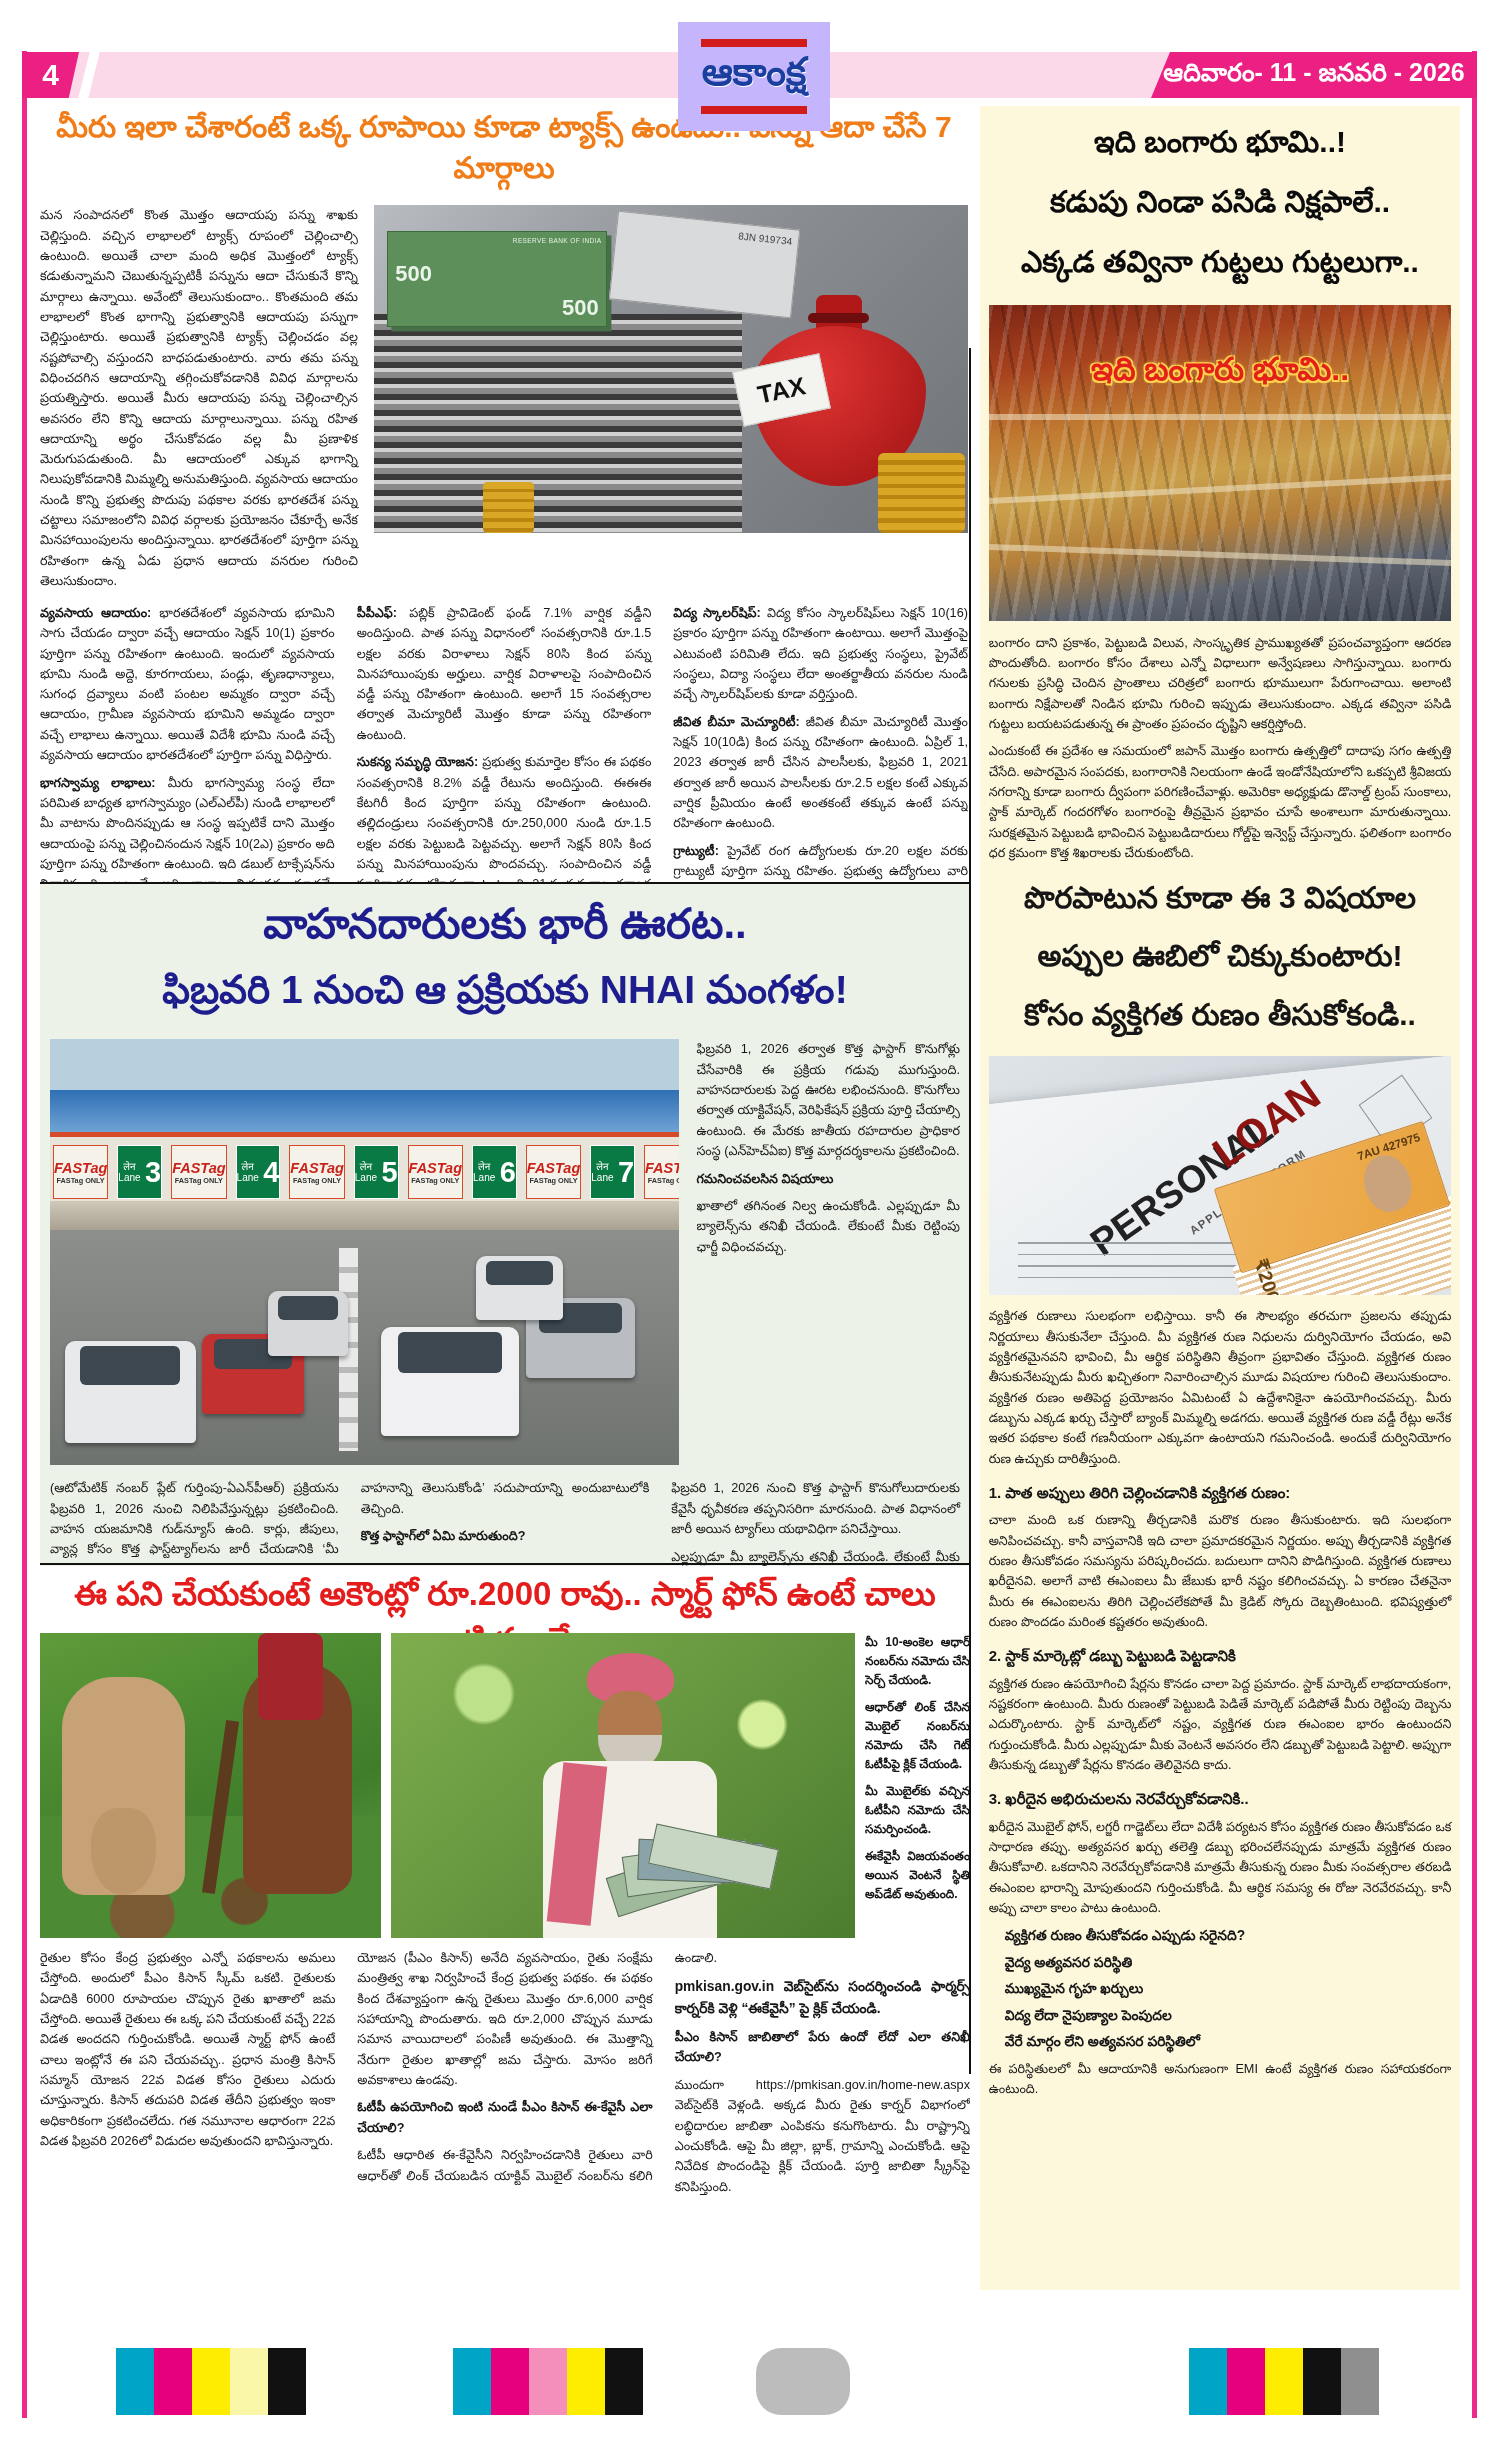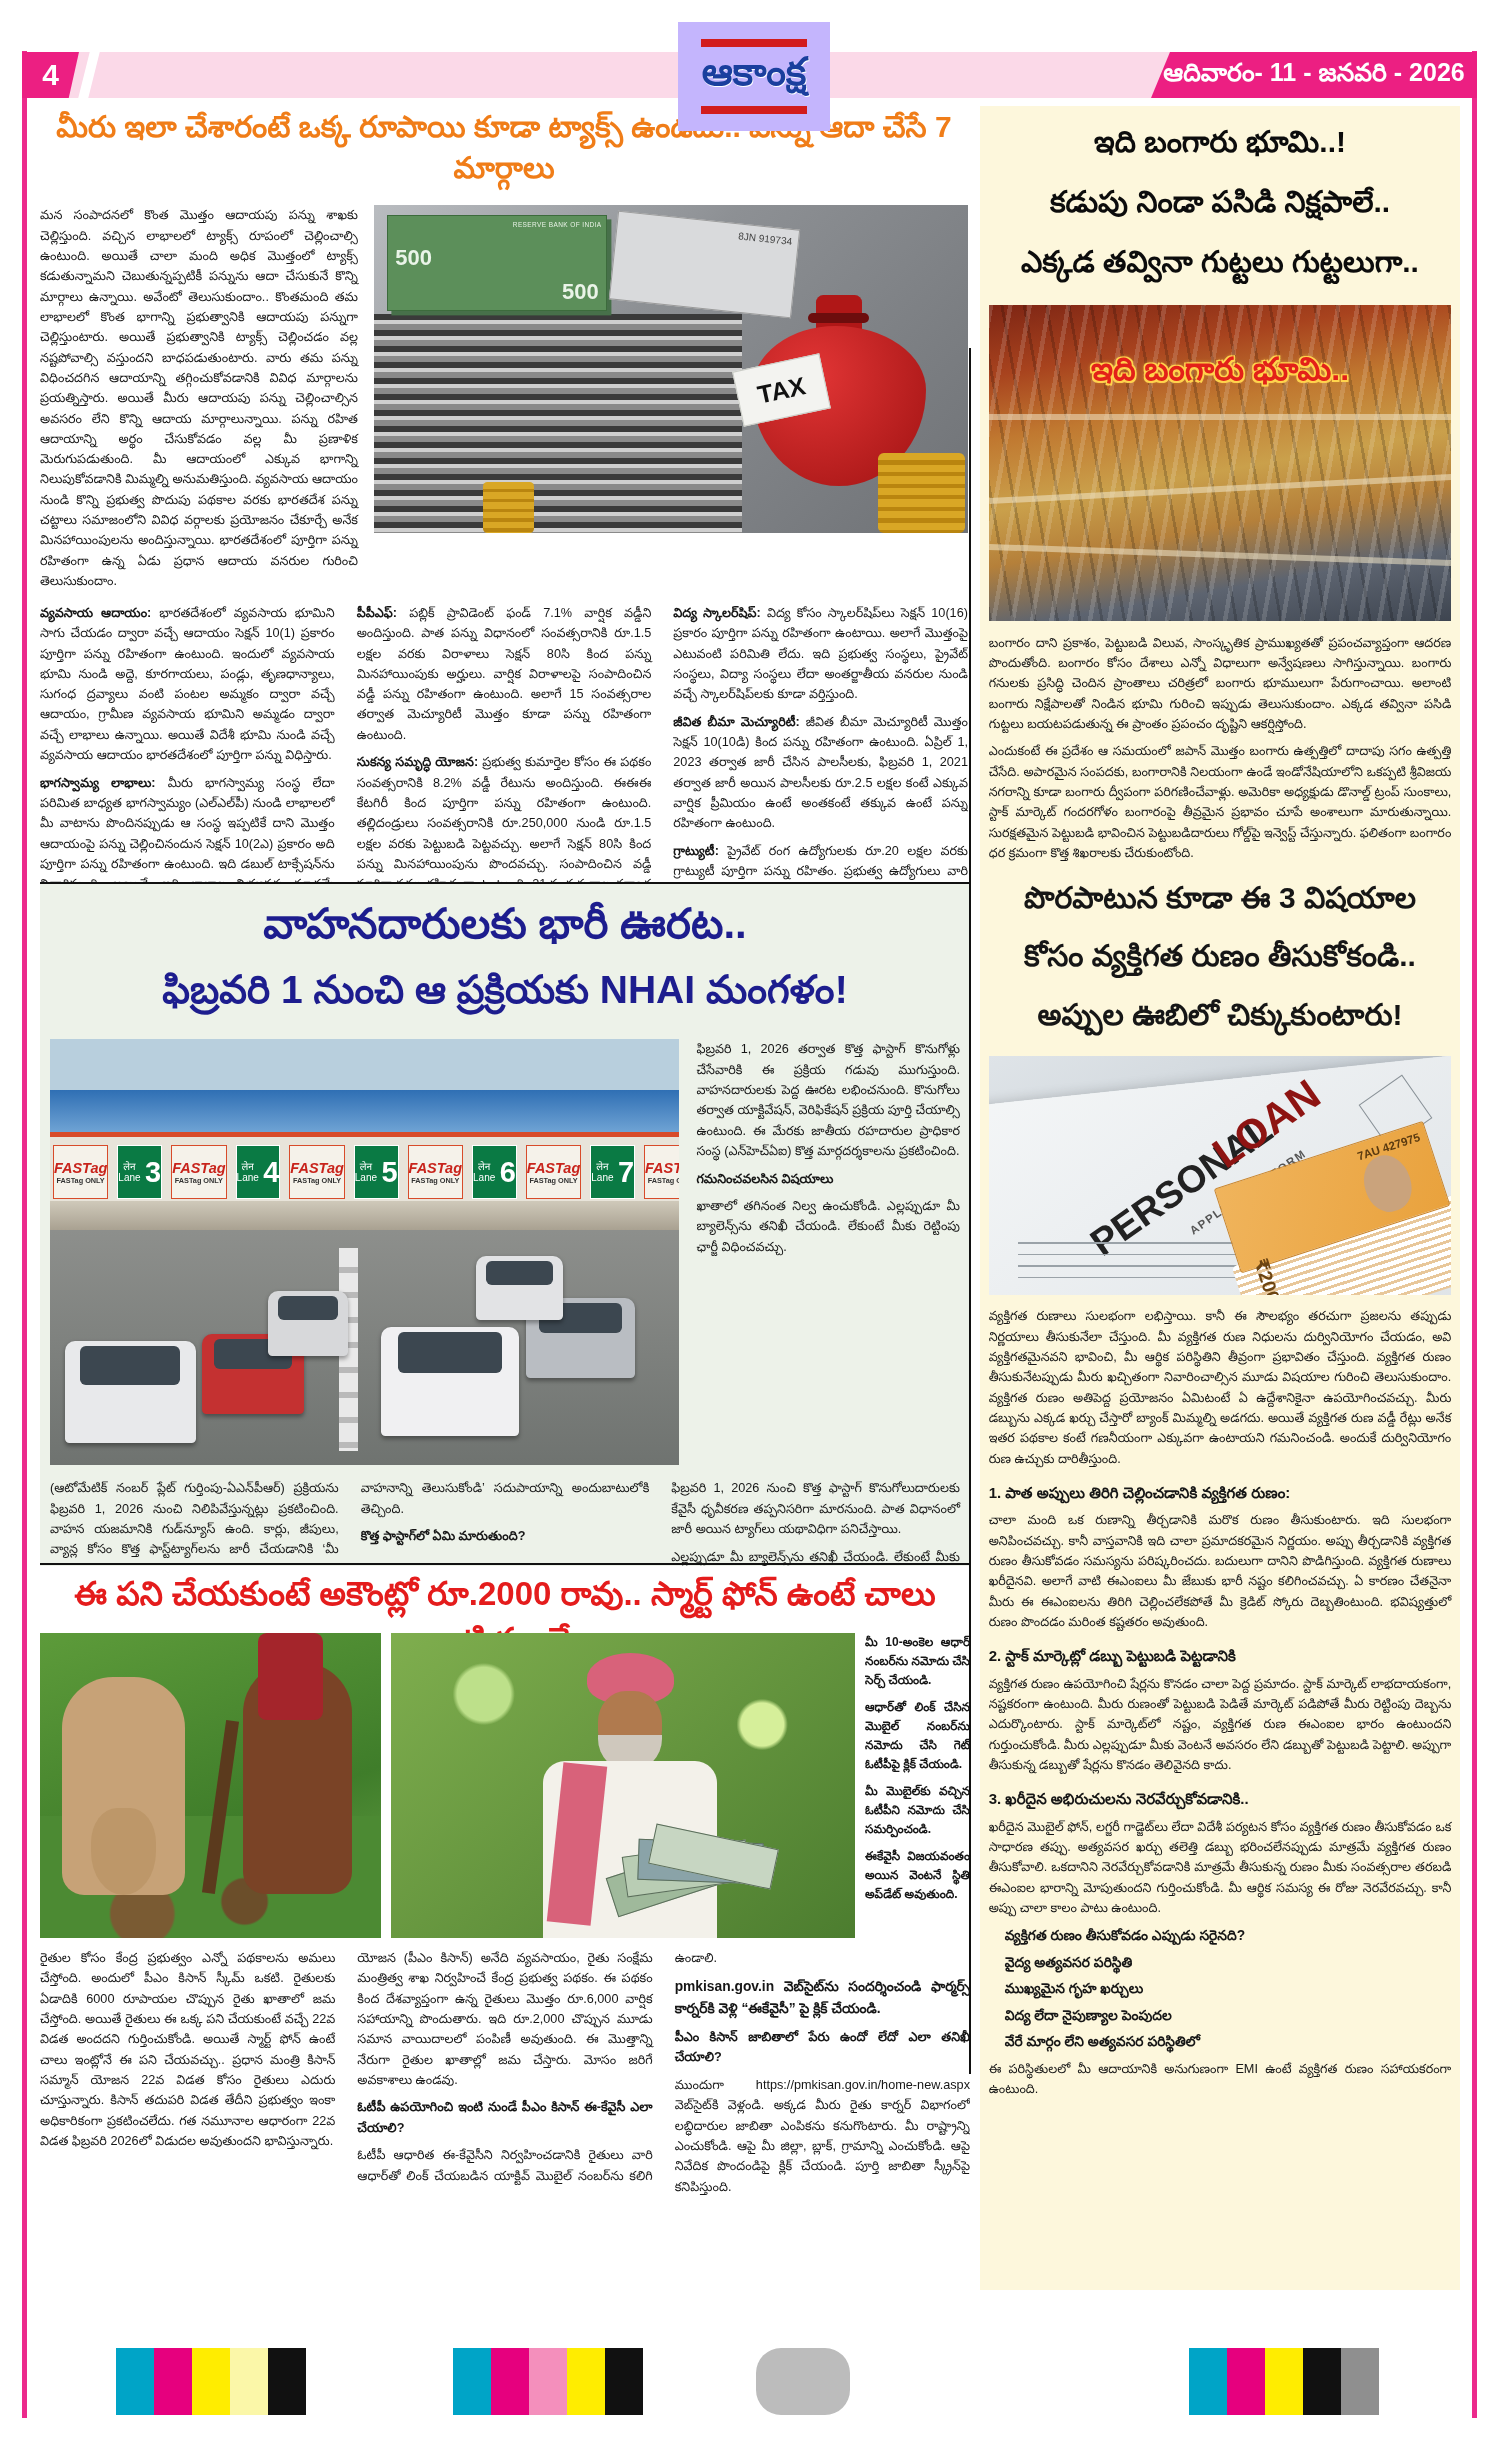--- a/index.html
+++ b/index.html
@@ -29,21 +29,21 @@
   .bold{font-weight:bold;}
 
   
   .main-left{position:absolute;left:40px;top:106px;width:928px;}
   .tax-headline{color:#f07d18;font-size:30px;font-weight:bold;text-align:center;margin:4.4px 0 13px 0;}
   .tax-top{display:flex;gap:16px;}
   .tax-lead{width:318px;flex:0 0 auto;}
   .money-img{position:relative;flex:1 1 auto;height:328px;background:linear-gradient(135deg,#b9bcc0 0%,#8d9094 40%,#6f7276 100%);overflow:hidden;}
   .bundles{position:absolute;left:0;top:109px;width:62%;height:219px;
            background:repeating-linear-gradient(180deg,#3a3a3a 0 5.8px,#cfcfcf 5.8px 10px,#8a8a8a 10px 16px);}
-  .green-bundle{position:absolute;left:13px;top:10px;width:218px;height:94px;background:#5c8f5a;
+  .green-bundle{position:absolute;left:13px;top:26px;width:218px;height:94px;background:#5c8f5a;
                 border:1.5px solid #3c6b3c;box-shadow:4.4px 4.4px 0 #47704a;text-align:right;}
   .green-bundle .v{position:absolute;color:#eaf4e8;font-weight:bold;font-size:22px;}
   .green-bundle .rbi{position:absolute;right:4.4px;top:4.4px;color:#e9f2e6;font-size:6.5px;letter-spacing:0.4px;}
   .note-white{position:absolute;left:239px;top:14.5px;width:181px;height:87px;background:#d9dadc;
               border:0.7px solid #9a9a9a;transform:rotate(6deg);}
   .note-white .serial{position:absolute;right:5.8px;top:5.8px;color:#444;font-size:10px;}
   .tax-bag{position:absolute;right:20px;top:70px;width:218px;height:218px;}
   .bag-body{position:absolute;left:22px;top:51px;width:174px;height:160px;background:radial-gradient(circle at 35% 30%,#e23535,#9f1212);
             border-radius:48% 52% 50% 50%/40% 40% 60% 60%;}
   .bag-neck{position:absolute;left:86px;top:20px;width:46px;height:44px;background:#b01717;border-radius:7.3px;}
@@ -363,22 +363,22 @@
       </div>
       <div class="body-txt just" style="margin-top:11.6px;">
         <p>బంగారం దాని ప్రకాశం, పెట్టుబడి విలువ, సాంస్కృతిక ప్రాముఖ్యతతో ప్రపంచవ్యాప్తంగా ఆదరణ పొందుతోంది. బంగారం కోసం దేశాలు ఎన్నో విధాలుగా అన్వేషణలు సాగిస్తున్నాయి. బంగారు గనులకు ప్రసిద్ధి చెందిన ప్రాంతాలు చరిత్రలో బంగారు భూములుగా పేరుగాంచాయి. అలాంటి బంగారు నిక్షేపాలతో నిండిన భూమి గురించి ఇప్పుడు తెలుసుకుందాం. ఎక్కడ తవ్వినా పసిడి గుట్టలు బయటపడుతున్న ఈ ప్రాంతం ప్రపంచం దృష్టిని ఆకర్షిస్తోంది.</p>
         <p>ఎందుకంటే ఈ ప్రదేశం ఆ సమయంలో జపాన్ మొత్తం బంగారు ఉత్పత్తిలో దాదాపు సగం ఉత్పత్తి చేసేది. అపారమైన సంపదకు, బంగారానికి నిలయంగా ఉండే ఇండోనేషియాలోని ఒకప్పటి శ్రీవిజయ నగరాన్ని కూడా బంగారు ద్వీపంగా పరిగణించేవాళ్లు. అమెరికా అధ్యక్షుడు డొనాల్డ్ ట్రంప్ సుంకాలు, స్టాక్ మార్కెట్ గందరగోళం బంగారంపై తీవ్రమైన ప్రభావం చూపే అంశాలుగా మారుతున్నాయి. సురక్షతమైన పెట్టుబడి భావించిన పెట్టుబడిదారులు గోల్డ్‌పై ఇన్వెస్ట్ చేస్తున్నారు. ఫలితంగా బంగారం ధర క్రమంగా కొత్త శిఖరాలకు చేరుకుంటోంది.</p>
       </div>
     </div>
 
     <div>
       <div class="loan-heads">
         <div>పొరపాటున కూడా ఈ 3 విషయాల</div>
+        <div>అప్పుల ఊబిలో చిక్కుకుంటారు!</div>
         <div>కోసం వ్యక్తిగత రుణం తీసుకోకండి..</div>
-        <div>అప్పుల ఊబిలో చిక్కుకుంటారు!</div>
       </div>
       <div class="loan-img">
         <div class="loan-form"></div>
         <div class="pl-word pl-personal">PERSONAL</div>
         <div class="pl-word pl-loan">LOAN</div>
         <div class="pl-word pl-app">APPLICATION FORM</div>
         <div class="form-rows"></div>
         <div class="photo-box"></div>
         <div class="notes-stack">
           <div class="pile"></div>

